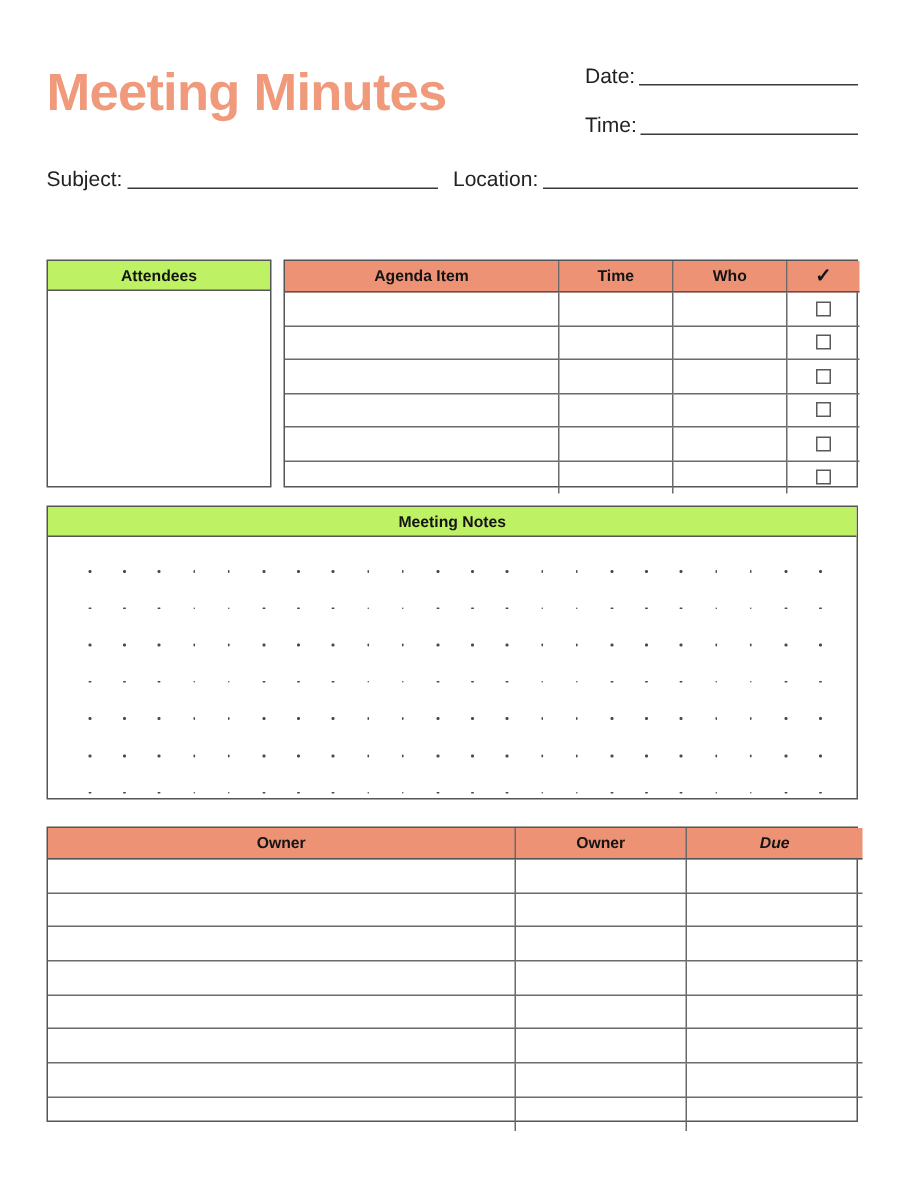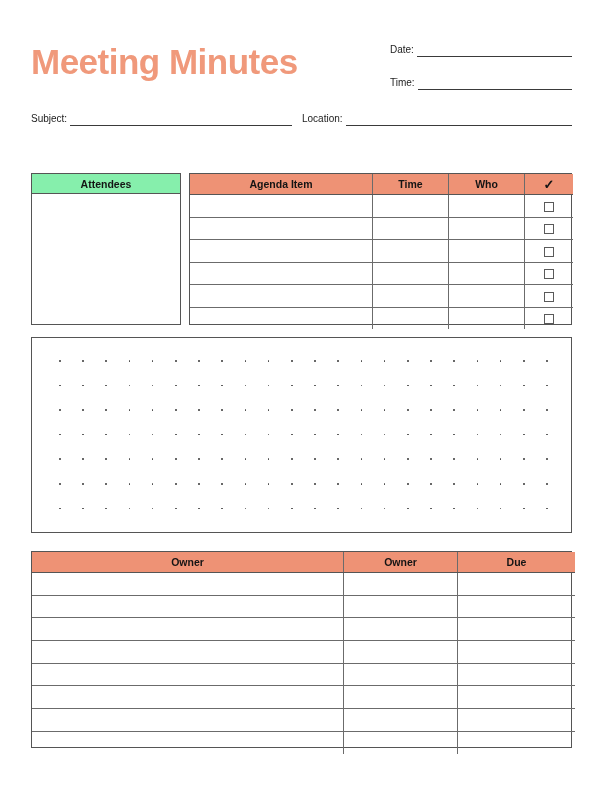--- a/index.html
+++ b/index.html
@@ -39,21 +39,21 @@
 
   .field-row {
     position: absolute;
     display: flex;
     align-items: flex-end;
     font-size: 10.5px;
     color: #222;
     white-space: nowrap;
   }
   .field-row .lbl {
-    font-size: 10px;
+    font-size: 14px;
     line-height: 12px;
     padding-bottom: 1px;
   }
   .field-row .rule {
     flex: 1 1 auto;
     border-bottom: 1.2px solid #3a3a3a;
     height: 11px;
     margin-left: 3px;
   }
 
@@ -64,21 +64,21 @@
   .f-purpose{ left: 31px;  top: 148px; width: 541px; }
 
   
   .box {
     position: absolute;
     box-sizing: border-box;
     border: 1.4px solid #555;
     background: #fff;
   }
   .hdr {
-    background: #86efac;
+    background: #bef264;
     box-sizing: border-box;
     font-size: 10.5px;
     font-weight: bold;
     color: #141414;
     display: flex;
     align-items: center;
     justify-content: center;
     height: 20px;
     border-bottom: 1.4px solid #555;
   }
@@ -174,21 +174,21 @@
   .action-table th, .action-table td {
     border: 1px solid #6b6b6b;
     padding: 0;
     height: 21.7px;
     font-size: 10.5px;
     text-align: center;
     vertical-align: middle;
     color: #141414;
   }
   .action-table th:first-child, .action-table td:first-child { border-left: none; }
-  .action-table th:last-child, .action-table td:last-child { border-right: none; }
+  .action-table th:last-child, .action-table td:last-child { border-right: none; font-style: italic; }
   .action-table tr:first-child th { border-top: none; }
   .action-table tr:last-child td { border-bottom: none; }
   .action-table thead th {
     background: #ee9275;
     font-weight: bold;
     height: 20px;
     border-bottom: 1.4px solid #555;
   }
   .col-action { width: 311px; }
   .col-owner  { width: 113px; }
@@ -285,20 +285,21 @@
             <td class="col-item"></td>
             <td class="col-time"></td>
             <td class="col-who"></td>
             <td class="col-check"><span class="checkbox"></span></td>
           </tr>
         </tbody>
     </table>
   </div>
 
   <div class="box notes">
+    <div class="hdr">Meeting Notes</div>
     <div class="dotfield">
         <span class="dot" style="left: 27px; top: 22px;"></span>
         <span class="dot" style="left: 50.2px; top: 22px;"></span>
         <span class="dot" style="left: 73.4px; top: 22px;"></span>
         <span class="dot" style="left: 96.6px; top: 22px;"></span>
         <span class="dot" style="left: 119.8px; top: 22px;"></span>
         <span class="dot" style="left: 143px; top: 22px;"></span>
         <span class="dot" style="left: 166.2px; top: 22px;"></span>
         <span class="dot" style="left: 189.4px; top: 22px;"></span>
         <span class="dot" style="left: 212.6px; top: 22px;"></span>

